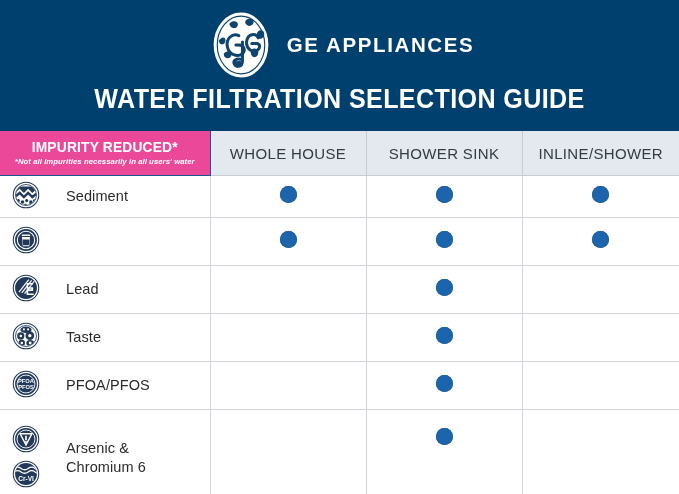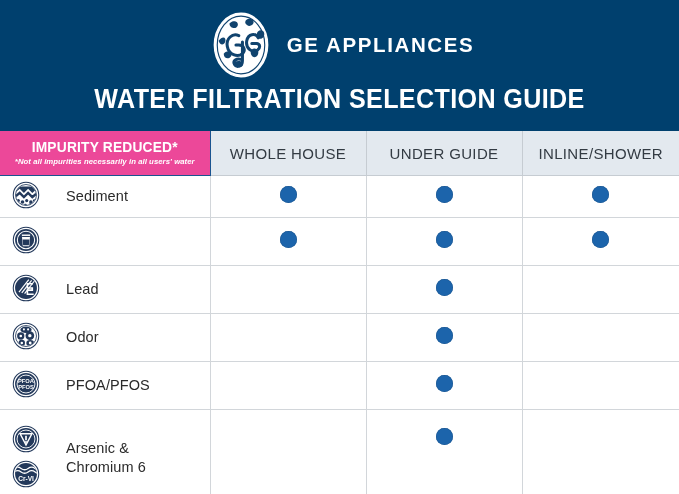--- a/index.html
+++ b/index.html
@@ -198,21 +198,21 @@
       <col class="c2">
       <col class="c3">
   </colgroup>
   <thead>
     <tr>
       <th class="impurity-head">
         <div class="impurity-title">IMPURITY REDUCED*</div>
         <div class="impurity-sub">*Not all impurities necessarily in all users' water</div>
       </th>
       <th class="col-head">WHOLE HOUSE</th>
-      <th class="col-head">UNDER GUIDE</th>
+      <th class="col-head">SHOWER SINK</th>
       <th class="col-head">INLINE/SHOWER</th>
     </tr>
   </thead>
   <tbody>
 
     <tr class="r0">
       <td class="label-cell">
         <div class="label-inner">
           <div class="icon-stack">
             <span class="imp-icon">
@@ -319,21 +319,21 @@
                   <circle cx="17" cy="10.6" r="1.5"></circle>
                     <circle cx="23" cy="10.6" r="1.5"></circle>
                   <circle cx="12.5" cy="20" r="1.9"></circle>
                     <circle cx="25.5" cy="19.5" r="2.4"></circle>
                   <circle cx="14" cy="30" r="1.8"></circle>
                     <circle cx="26" cy="30" r="2.0"></circle>
                 </g>
               </svg>
             </span>
           </div>
-          <span class="imp-name">Odor</span>
+          <span class="imp-name">Taste</span>
         </div>
       </td>
       <td class="dot-cell"></td>
       <td class="dot-cell"><span class="dot"></span></td>
       <td class="dot-cell"></td>
     </tr>
 
     <tr class="r4">
       <td class="label-cell">
         <div class="label-inner">

